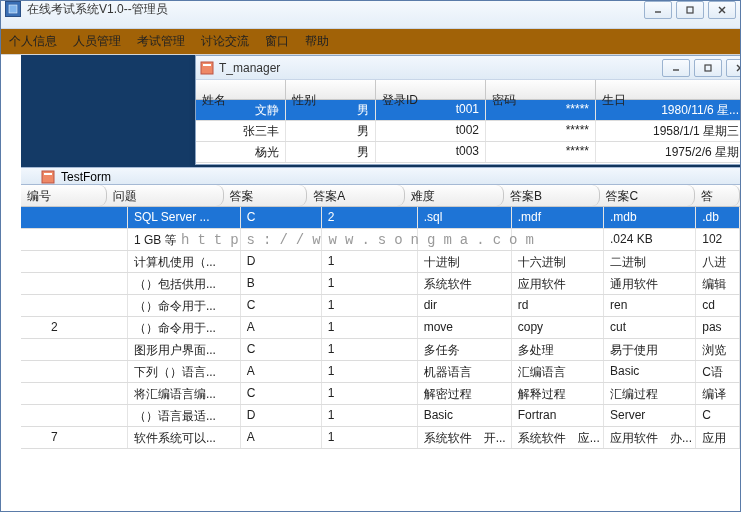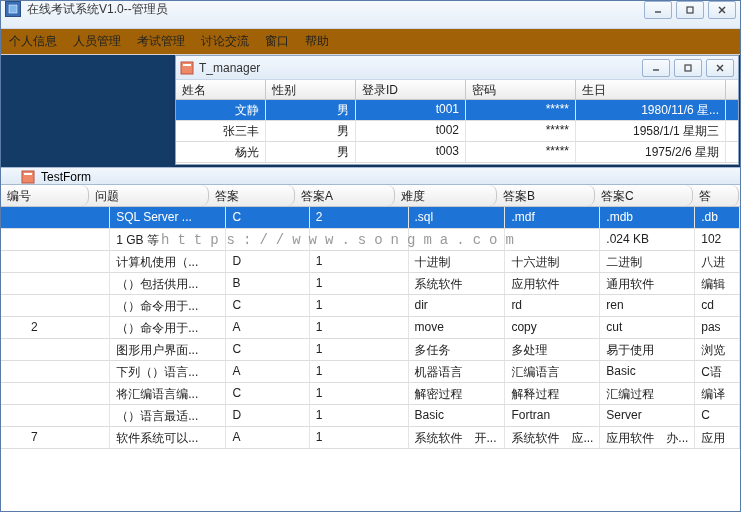--- a/index.html
+++ b/index.html
@@ -11,34 +11,34 @@
 .titlebar .app-icon { width: 16px; height: 16px; background: #3a6fb5; margin-right: 6px; border: 1px solid #2a4f85; display: inline-flex; align-items: center; justify-content: center; }
 .titlebar .app-icon svg { width: 10px; height: 10px; }
 .titlebar .title { flex: 1; color: #333; }
 .win-controls { display: flex; gap: 4px; }
 .win-btn { width: 28px; height: 18px; border: 1px solid #9bb3d0; border-radius: 2px; background: linear-gradient(#f8fbff,#e3edf7); display: flex; align-items: center; justify-content: center; cursor: pointer; }
 .win-btn svg { width: 10px; height: 10px; }
 
 .menubar { height: 26px; background: #a16207; border-bottom: 1px solid #d4d4d4; display: flex; align-items: center; padding: 0 8px; gap: 16px; }
 .menubar .menu-item { color: #222; cursor: pointer; }
 
-.content-area { flex: 1; position: relative; background: #fff; overflow: hidden; }
+.content-area { flex: 1; position: relative; background: #fff; overflow: hidden; margin-left: 20px; }
 
 
 .mdi-bg { position: absolute; left: 0; top: 0; width: 100%; height: 112px; background: #143a66; }
 
 
 .child-window { position: absolute; left: 174px; top: 0; width: 564px; height: 110px; background: #fff; border: 1px solid #8ca5c4; display: flex; flex-direction: column; box-shadow: 0 2px 6px rgba(0,0,0,0.15); }
 .child-titlebar { height: 24px; background: linear-gradient(#f2f7fd,#e0ebf6); border-bottom: 1px solid #c8d6e8; display: flex; align-items: center; padding: 0 4px; }
 .child-titlebar .icon { width: 14px; height: 14px; margin-right: 5px; display:inline-flex; }
 .child-titlebar .title { flex: 1; color: #333; }
 .child-grid { flex: 1; overflow: hidden; }
 .grid-header, .grid-row { display: flex; }
 .grid-header { background: linear-gradient(#fefefe,#ececec); border-bottom: 1px solid #c8c8c8; height: 20px; }
-.grid-header .cell { border-right: 1px solid #c8c8c8; padding: 2px 6px; font-size: 12px; color: #222; }
+.grid-header .cell { border-right: 1px solid #c8c8c8; padding: 12px 6px; font-size: 12px; color: #222; }
 .grid-row { height: 21px; border-bottom: 1px solid #dcdcdc; }
 .grid-row .cell { border-right: 1px solid #e4e4e4; padding: 2px 6px; font-size: 12px; color: #222; overflow: hidden; white-space: nowrap; text-align: right; }
 .grid-row.selected { background: #1e74d6; }
 .grid-row.selected .cell { color: #fff; }
 
 
 .testform { position: absolute; left: 0; top: 112px; width: 100%; height: 396px; background: #fff; display: flex; flex-direction: column; }
 .testform-title { height: 18px; background: linear-gradient(#f2f7fd,#e0ebf6); border-top: 1px solid #a5b9d4; border-bottom: 1px solid #a5b9d4; display: flex; align-items: flex-end; padding: 0 20px; }
 .testform-title .icon { width: 14px; height: 14px; margin-right: 6px; }
 .tf-grid { flex: 1; overflow: hidden; position: relative; }

